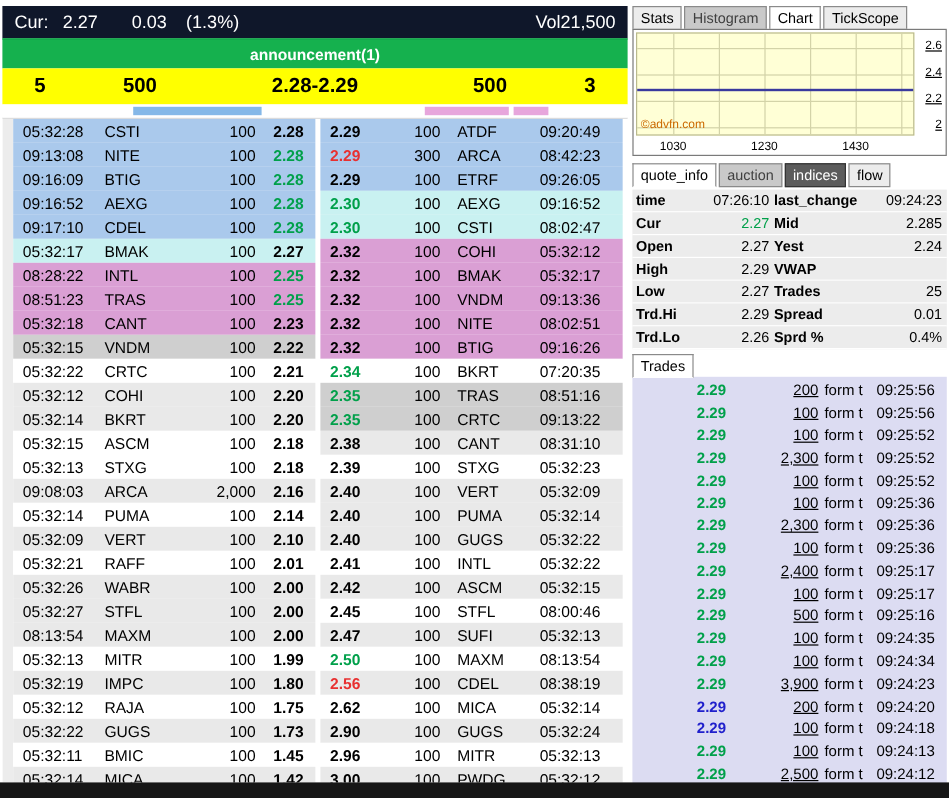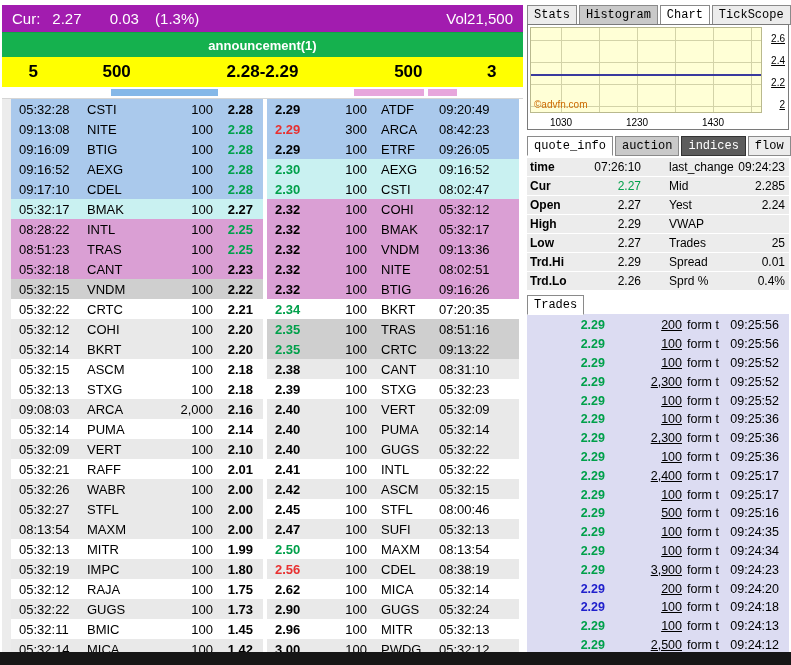--- a/index.html
+++ b/index.html
@@ -1,21 +1,21 @@
 <!DOCTYPE html>
 <html><head>
 <meta charset="utf-8">
 <style>
   * { margin:0; padding:0; box-sizing:border-box; }
   html,body { width:791px; height:665px; background:#fff; overflow:hidden;
     font-family:"Liberation Sans", sans-serif; position:relative; }
 
   
   .left-panel { position:absolute; left:2px; top:5px; width:521px; }
-  .hdr-green { height:27px; background:#a21caf; color:#fff; display:flex;
+  .hdr-green { height:27px; background:#0f172a; color:#fff; display:flex;
     align-items:center; justify-content:space-between; padding:0 10px; font-size:15px; }
   .hdr-left span { margin-right:12px; }
   .announce { height:25px; background:#15b14e; border-top:1px solid #10a546; color:#fff;
     display:flex; align-items:center; justify-content:center; font-size:13px; font-weight:bold; cursor:pointer; }
   .l1bar { height:30px; background:#ffff00; display:flex; align-items:center;
     font-weight:bold; font-size:17px; color:#000; }
   .l1cell { text-align:center; }
   .w1 { width:12%; } .w2 { width:20%; } .w3 { width:36%; } .w4 { width:20%; } .w5 { width:12%; }
   .gauge { height:11px; background:#fff; position:relative; }
   .gauge-seg { position:absolute; top:2px; height:7px; }
@@ -42,48 +42,48 @@
   .pc-blue  { color:#2020cc; }
 
   .bids .c-time { width:76px; padding-left:8px; }
   .bids .c-mmid { width:66px; }
   .bids .c-size { width:60px; text-align:right; }
   .bids .c-price { flex:1; text-align:right; padding-right:10px; font-weight:bold; }
 
   .asks .c-price { width:62px; padding-left:8px; font-weight:bold; }
   .asks .c-size { flex:1; text-align:right; padding-right:14px; }
   .asks .c-mmid { width:58px; }
-  .asks .c-time { width:80px; text-align:left; padding-right:8px; }
+  .asks .c-time { width:80px; text-align:center; padding-right:8px; }
 
   
   .right-panel { position:absolute; left:527px; top:5px; width:262px; }
-  .tabs { display:flex; align-items:flex-start; height:19px;font-family:Liberation Mono, monospace; }
+  .tabs { display:flex; align-items:flex-start; height:19px; }
   .tab { font-size:12px; line-height:14px; padding:2px 6px; border:1px solid #8a8a8a;
     background:#ececec; color:#000; margin-right:2px; cursor:pointer; white-space:nowrap; }
   .t-active { background:#fff; border-bottom-color:#fff; }
-  .t-disabled { background:#c9c9c9; color:#000000; }
+  .t-disabled { background:#c9c9c9; color:#404040; }
   .t-dark { background:#5c5c5c; color:#fff; border-color:#333; }
   .t-normal { background:#ececec; }
 
   .chartbox { height:106px; border:1px solid #7a7a7a; position:relative; background:#fff; margin-bottom:6px; }
   .plot { position:absolute; left:2px; top:2px; width:232px; height:86px;
     background:#ffffd6; border:1px solid #b9b98e;text-align:center; }
   .hgrid { position:absolute; left:0; right:0; height:1px; background:#d3d3a8; }
   .vgrid { position:absolute; top:0; bottom:0; width:1px; background:#d3d3a8; }
   .priceline { position:absolute; left:0; right:0; height:2px; background:#3a3a9e; top:46px; }
   .watermark { position:absolute; left:3px; bottom:2px; font-size:10px; color:#cc6a00; }
   .yt { position:absolute; right:3px; font-size:10px; color:#000;text-decoration:underline; }
   .xt { position:absolute; top:92px; width:34px; text-align:center; font-size:10px; color:#000; }
 
   .qgrid { margin-top:3px; margin-bottom:4px; }
   .qrow { display:flex; height:19px; align-items:center; background:#ececec;
     border-bottom:1px solid #fff; font-size:12px; }
   .ql1 { font-weight:bold; width:52px; padding-left:3px; }
   .qv1 { width:62px; text-align:right; }
-  .ql2 { font-weight:normal; width:80px; padding-left:28px; }
+  .ql2 { font-weight:bold; width:80px; padding-left:4px; }
   .qv2 { flex:1; text-align:right; padding-right:4px; }
 
   .trades { height:340px; background:#dcdcf2; overflow:hidden; padding-top:2px; }
   .trow { display:flex; height:18.8px; align-items:center; font-size:12.5px; }
   .tprice { width:78px; text-align:right; font-weight:bold; }
   .tsize { flex:1; text-align:right;text-decoration:underline; }
   .ttype { width:42px; margin-left:5px; }
   .ttime { width:60px; text-align:right; padding-right:10px; }
 
   .bottombar { position:absolute; left:0; top:652px; width:791px; height:13px; background:#161616; }

